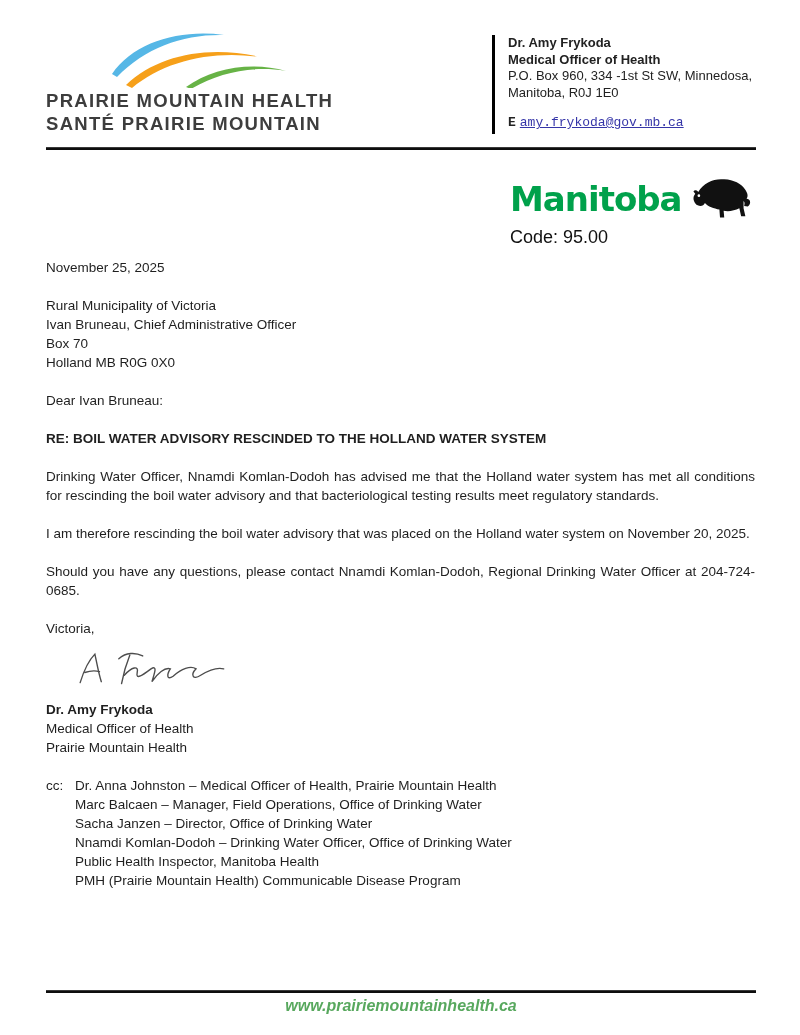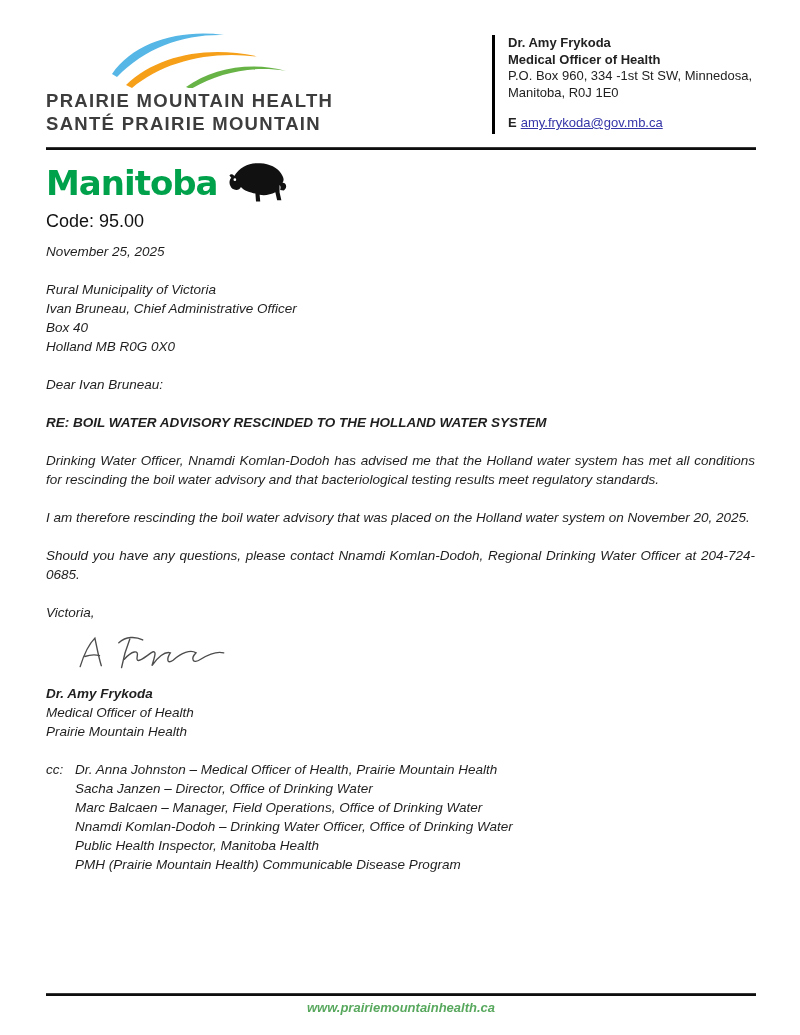--- a/index.html
+++ b/index.html
@@ -34,75 +34,74 @@
   .contact-card {
     width: 264px;
     border-left: 3px solid #000;
     padding-left: 13px;
     margin-top: 7px;
     font-size: 13px;
     line-height: 16.5px;
     color: #222;
   }
   .contact-card .bold { font-weight: bold; }
-  .contact-email { margin-top: 14px; }
+  .contact-email { margin-top: 14px; font-family: Liberation Mono, monospace; }
   .contact-email .e-label { font-weight: bold; margin-right: 4px; }
   .email-link { color: #3535a8; text-decoration: underline; cursor: pointer; }
 
   
   .double-rule {
     height: 2px;
     border-top: 1.5px solid #3a3a3a;
     border-bottom: 2.5px solid #0d0d0d;
     margin: 13px 44px 0 46px;
   }
 
   
   .mb-block {
-    margin: 6px 40px 0 46px;
+    margin: 22px 40px 0 46px;
     display: flex;
     flex-direction: column;
-    align-items: flex-start;
+    align-items: flex-end;
   }
   .mb-inner { width: 250px; }
   .mb-logo-row { display: flex; align-items: center; gap: 6px; }
   .mb-wordmark {
     font-family: "DejaVu Sans", sans-serif;
     font-weight: bold;
     font-size: 34px;
     letter-spacing: -1px;
     line-height: 48px;
   }
   .mb-code { font-size: 18px; color: #111; margin-top: 1px; }
 
   
   .letter {
     padding: 10px 45px 0 46px;
     font-size: 13.5px;
     line-height: 19px;
-    font-style: italic;
   }
   .block { margin-top: 19px; }
   .para { text-align: justify; margin-top: 19px; }
   .subject { font-weight: bold; margin-top: 19px; }
   .signature-svg { display: block; margin: 6px 0 0 24px; }
   .signer-name { font-weight: bold; }
   .cc-row { display: flex; margin-top: 19px; }
   .cc-label { width: 29px; flex: 0 0 29px; }
   .cc-list div { white-space: nowrap; }
 
   
   .footer {
     position: absolute;
     left: 46px; right: 44px; bottom: 20px;
   }
   .footer .double-rule { margin: 0; }
   .footer-url {
     text-align: center;
-    font-size: 13px;
+    font-size: 16px;
     font-style: italic;
     font-weight: bold;
     color: #58a85e;
     margin-top: 4px;
   }
 </style>
 </head>
 <body>
 
 <div class="page">
@@ -143,21 +142,21 @@
       <div class="mb-code">Code: 95.00</div>
     </div>
   </div>
 
   <div class="letter">
     <div>November 25, 2025</div>
 
     <div class="block">
       <div>Rural Municipality of Victoria</div>
       <div>Ivan Bruneau, Chief Administrative Officer</div>
-      <div>Box 40</div>
+      <div>Box 70</div>
       <div>Holland MB R0G 0X0</div>
     </div>
 
     <div class="block">Dear Ivan Bruneau:</div>
 
     <div class="subject">RE: BOIL WATER ADVISORY RESCINDED TO THE HOLLAND WATER SYSTEM</div>
 
     <div class="para">Drinking Water Officer, Nnamdi Komlan-Dodoh has advised me that the Holland water system has met all conditions for rescinding the boil water advisory and that bacteriological testing results meet regulatory standards.</div>
     <div class="para">I am therefore rescinding the boil water advisory that was placed on the Holland water system on November 20, 2025.</div>
     <div class="para">Should you have any questions, please contact Nnamdi Komlan-Dodoh, Regional Drinking Water Officer at 204-724-0685.</div>
@@ -177,22 +176,22 @@
     <div class="block" style="margin-top:10px;">
       <div class="signer-name">Dr. Amy Frykoda</div>
       <div>Medical Officer of Health</div>
       <div>Prairie Mountain Health</div>
     </div>
 
     <div class="cc-row">
       <div class="cc-label">cc:</div>
       <div class="cc-list">
         <div>Dr. Anna Johnston – Medical Officer of Health, Prairie Mountain Health</div>
+        <div>Marc Balcaen – Manager, Field Operations, Office of Drinking Water</div>
         <div>Sacha Janzen – Director, Office of Drinking Water</div>
-        <div>Marc Balcaen – Manager, Field Operations, Office of Drinking Water</div>
         <div>Nnamdi Komlan-Dodoh – Drinking Water Officer, Office of Drinking Water</div>
         <div>Public Health Inspector, Manitoba Health</div>
         <div>PMH (Prairie Mountain Health) Communicable Disease Program</div>
       </div>
     </div>
   </div>
 
   <div class="footer">
     <div class="double-rule"></div>
     <div class="footer-url">www.prairiemountainhealth.ca</div>

